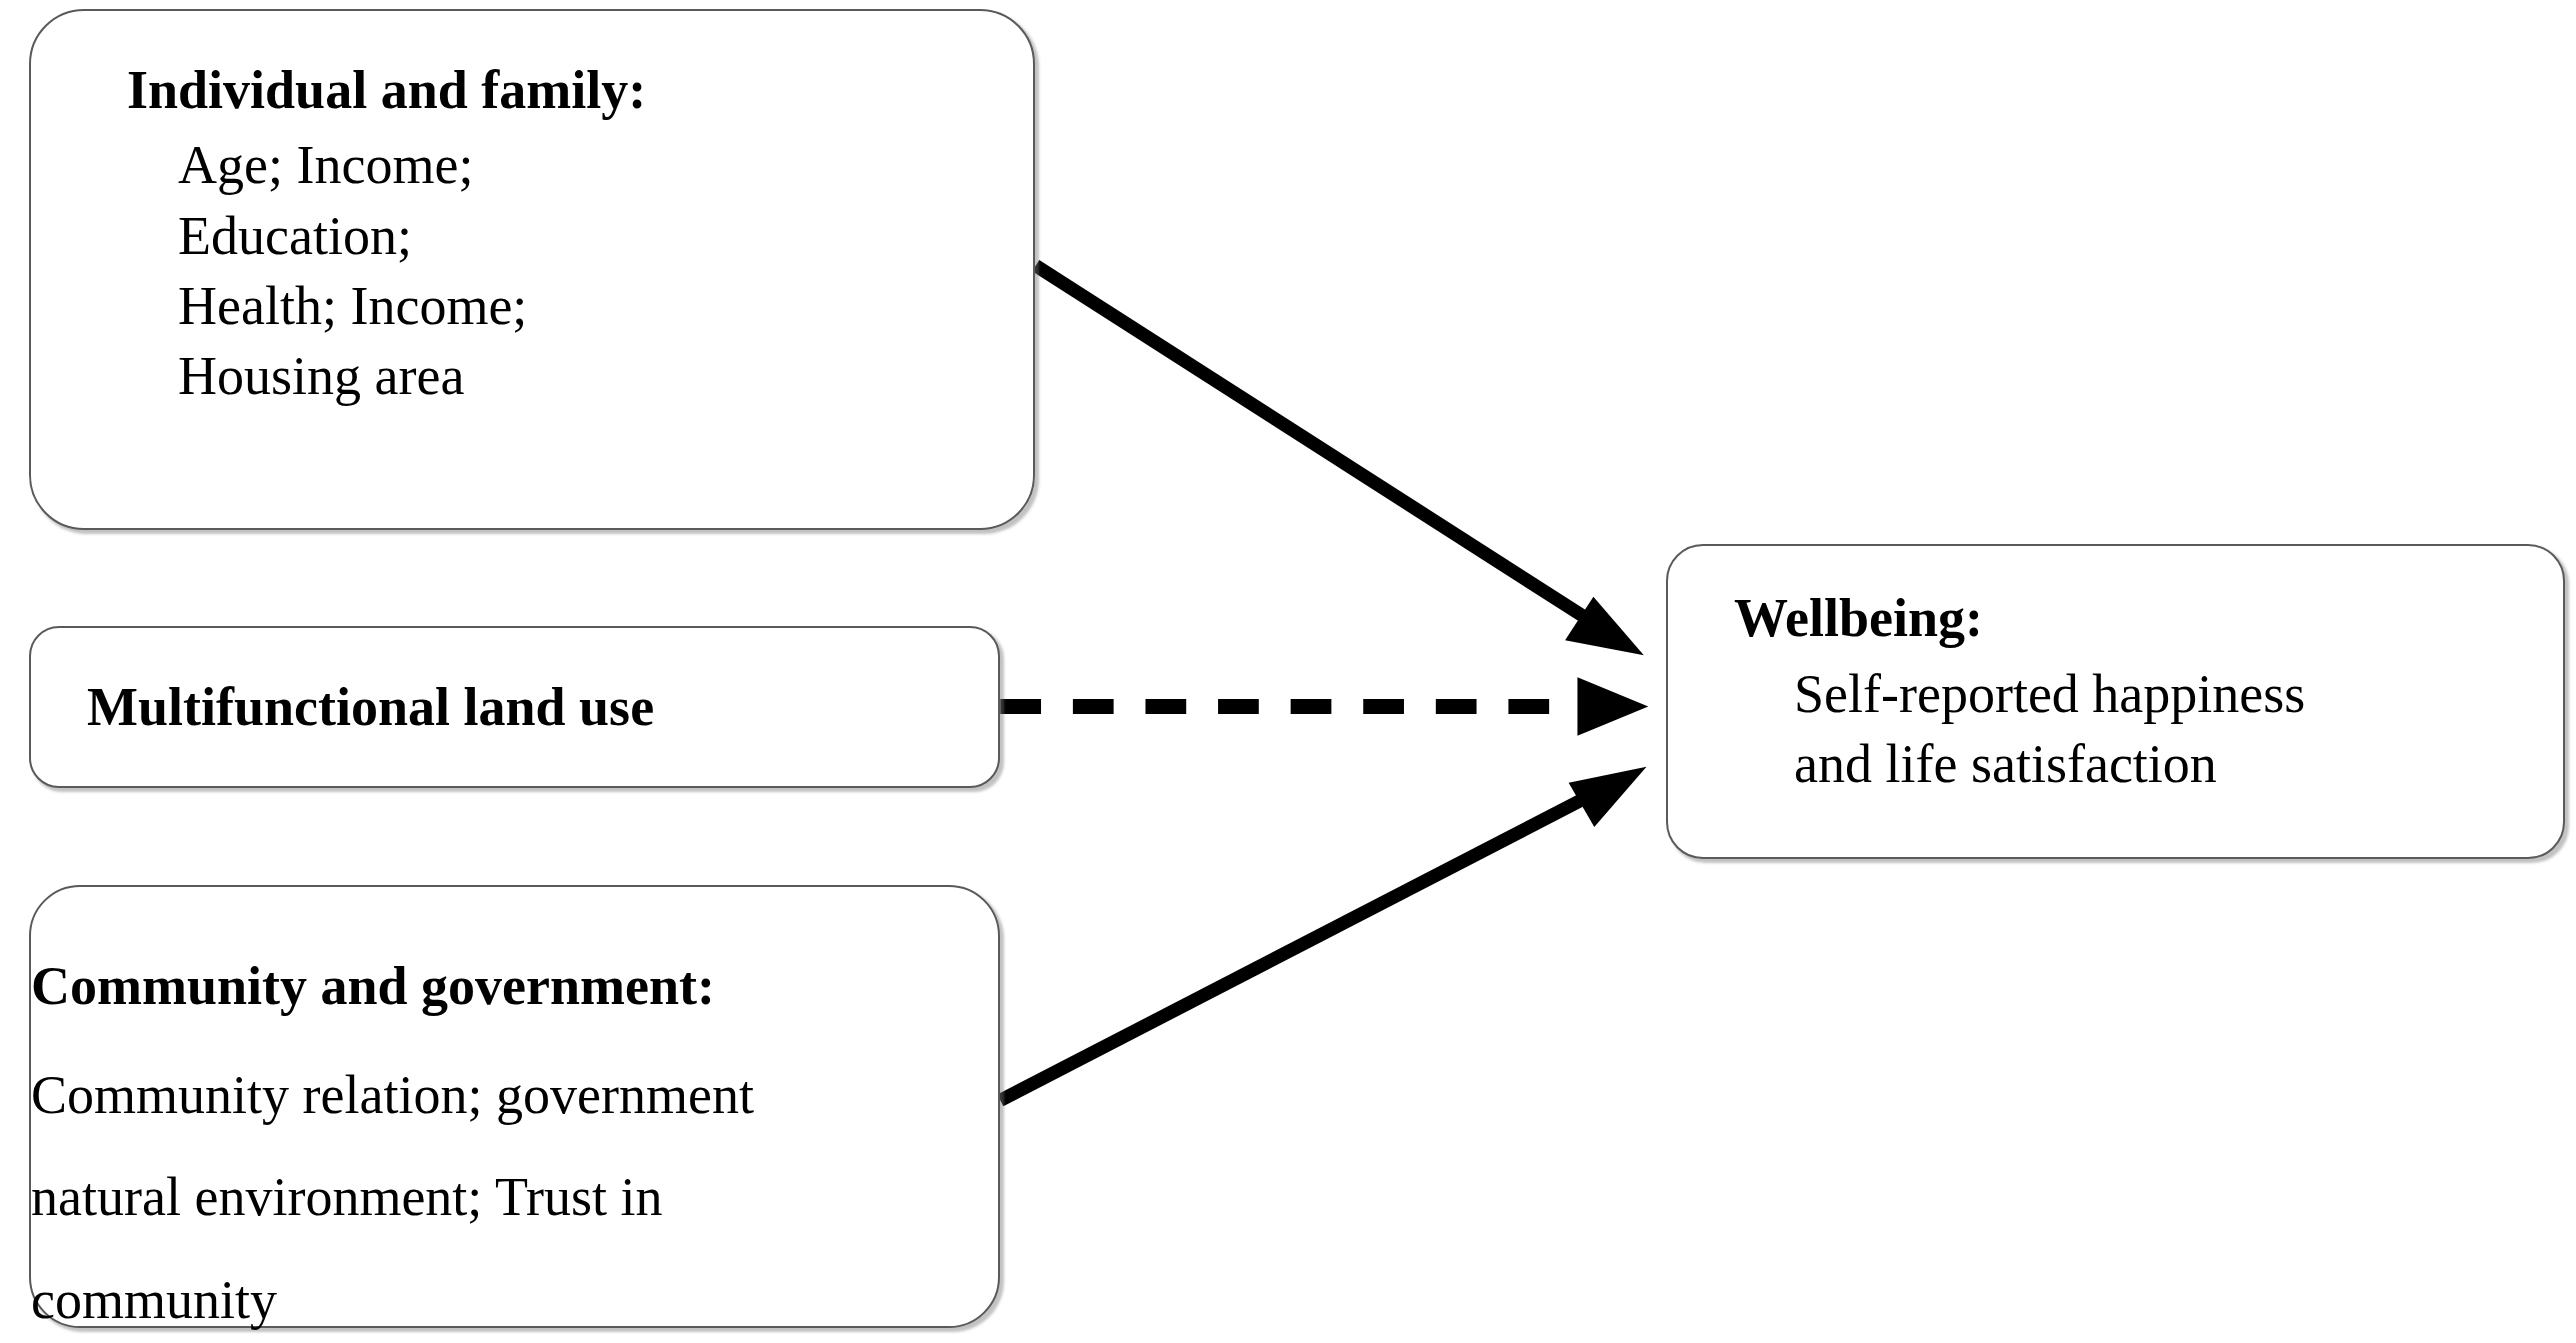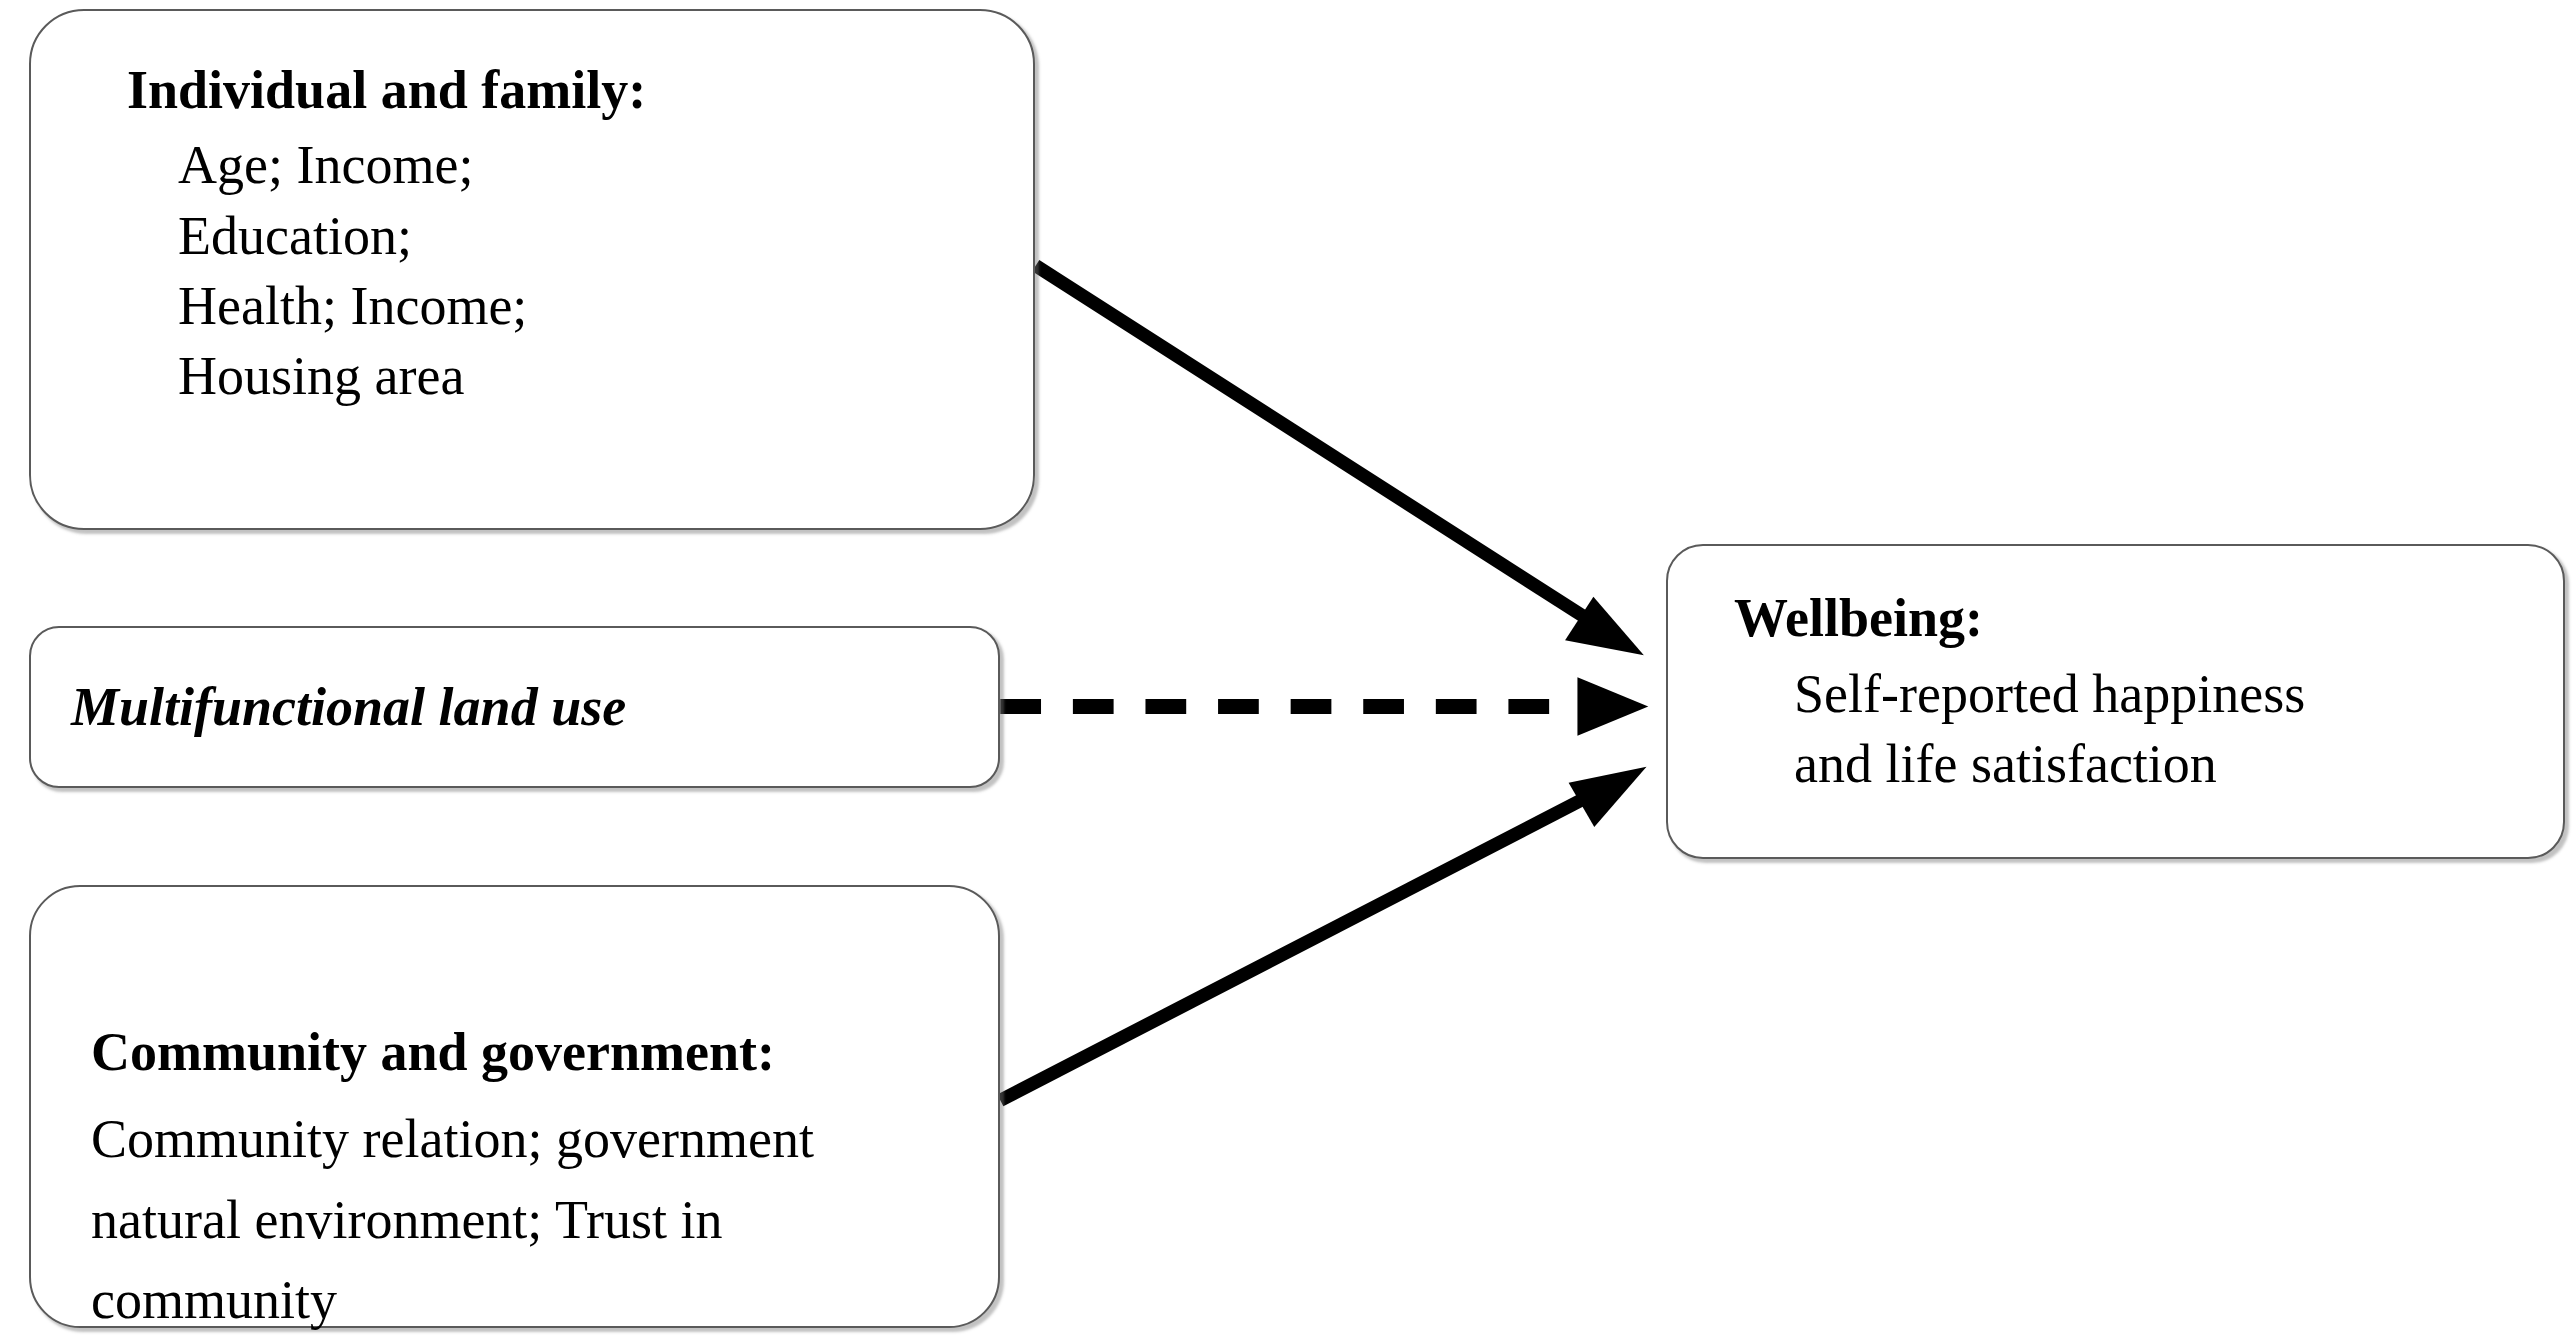--- a/index.html
+++ b/index.html
@@ -57,32 +57,32 @@
   #box-individual .line.indent { padding-left: 51px; }
 
   
   #box-landuse {
     left: 29px;
     top: 626px;
     width: 971px;
     height: 162px;
     border-radius: 30px;
   }
-  #box-landuse .node-inner { padding-left: 40px; font-style: italic; }
+  #box-landuse .node-inner { padding-left: 56px; }
   #box-landuse .line { font-size: 54px; }
 
   
   #box-community {
     left: 29px;
     top: 885px;
     width: 971px;
     height: 443px;
     border-radius: 51px;
   }
-  #box-community .node-inner { padding-left: 60px; padding-top: 8.9px; justify-content: flex-end; gap: 10px; }
+  #box-community .node-inner { padding-top: 8.9px; justify-content: space-between; gap: 10px; }
   #box-community .line { font-size: 54px; }
   #box-community .line.bold { margin-top: 55px; margin-bottom: 7px; }
 
   
   #box-wellbeing {
     left: 1666px;
     top: 544px;
     width: 899px;
     height: 315px;
     border-radius: 37px;

